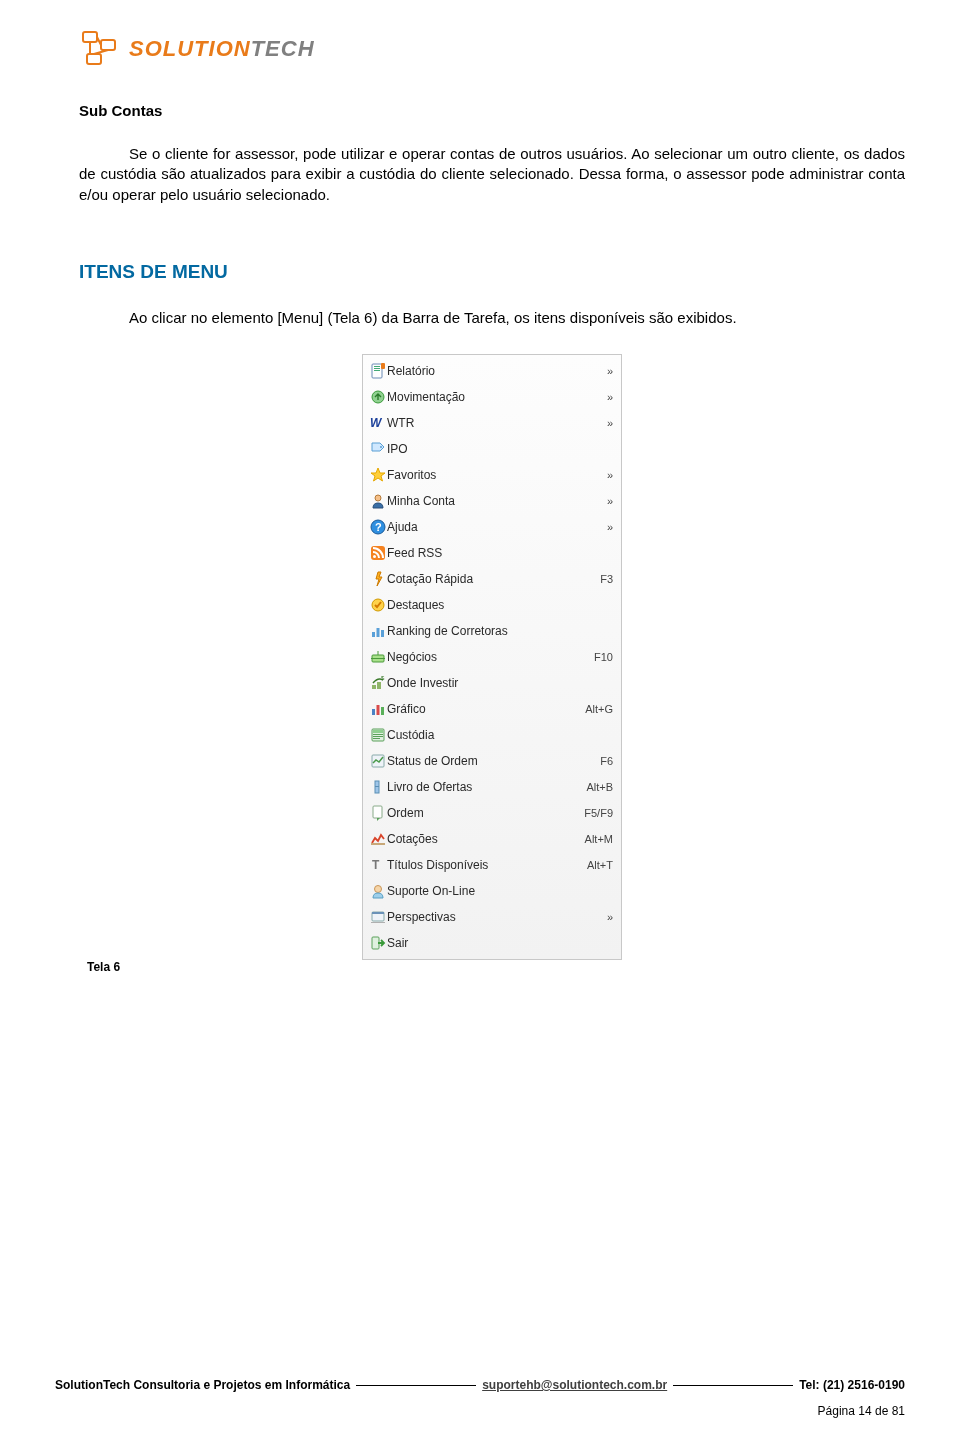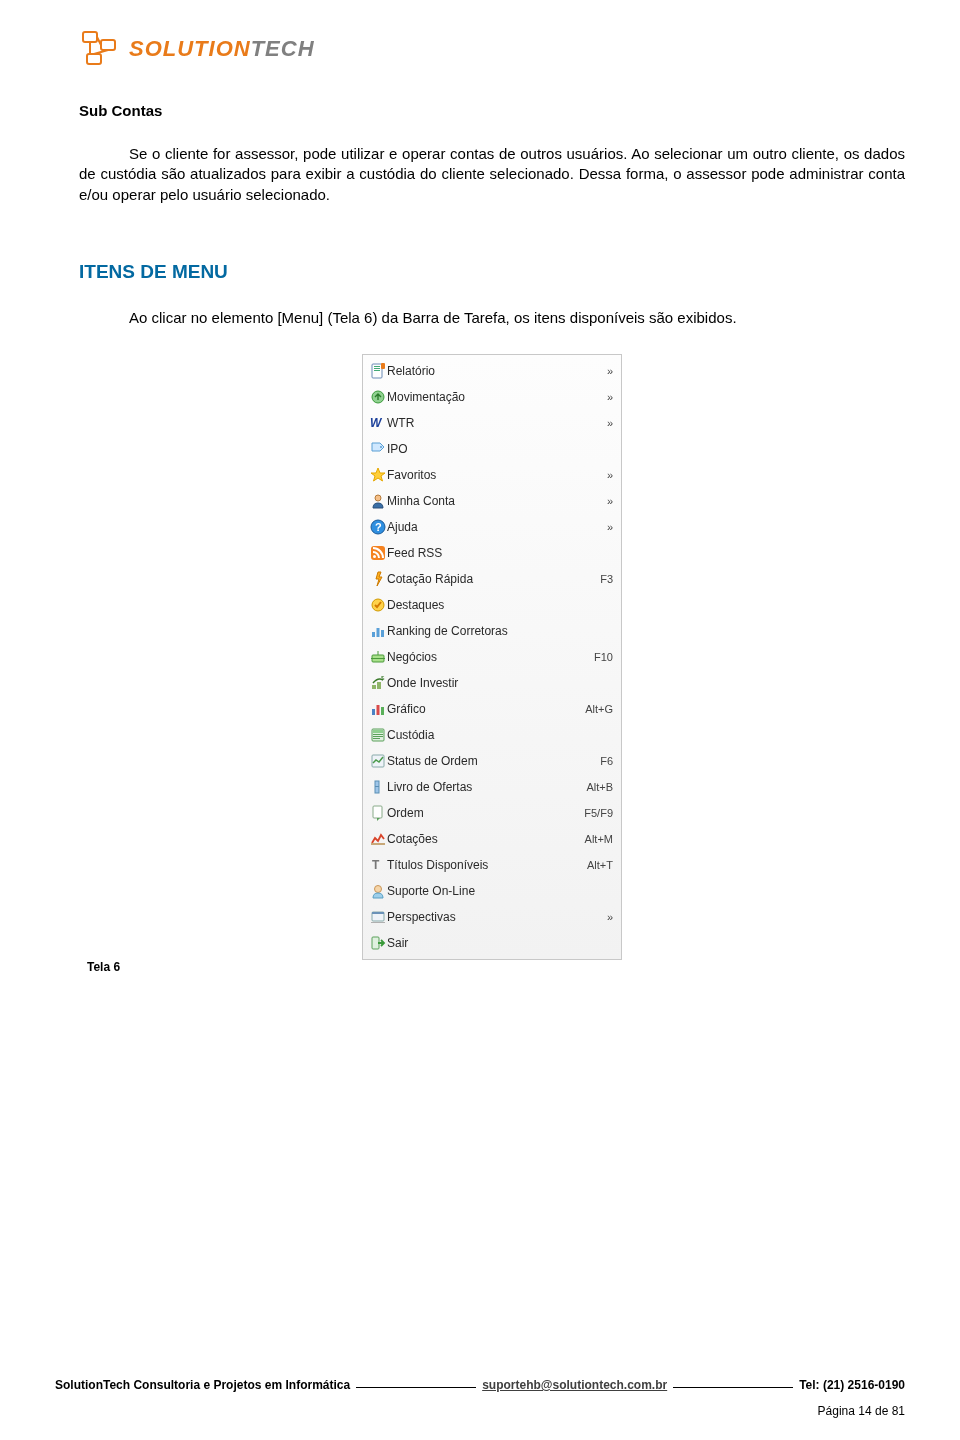--- a/index.html
+++ b/index.html
@@ -89,21 +89,20 @@
     left: 55px;
     right: 55px;
     font-size: 12px;
     font-weight: bold;
     color: #000;
     border-top: 0;
   }
   .footer-row {
     display: flex;
     justify-content: space-between;
-    align-items: flex-end;
   }
   .footer a.email { color: #404040; text-decoration: underline; }
   .footer .underline-gap {
     flex: 1;
     border-bottom: 1px solid #000;
     margin: 0 6px;
     position: relative;
     top: -4px;
     height: 12px;
   }

